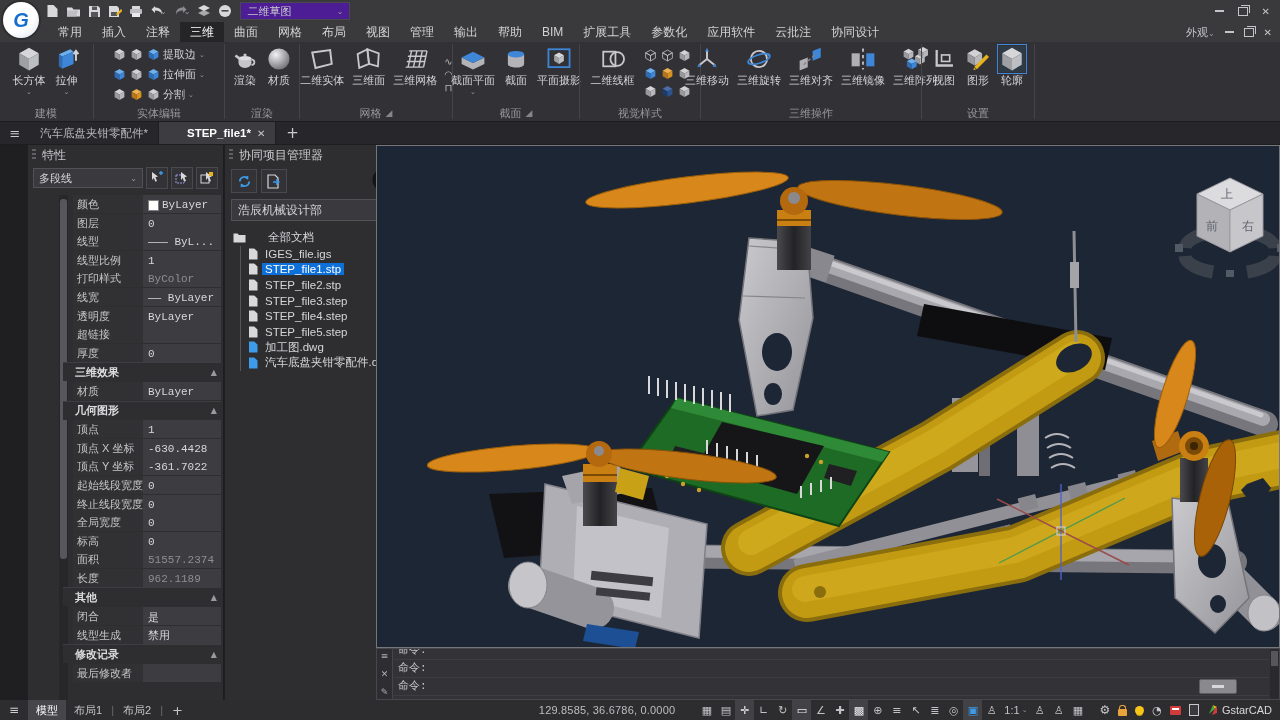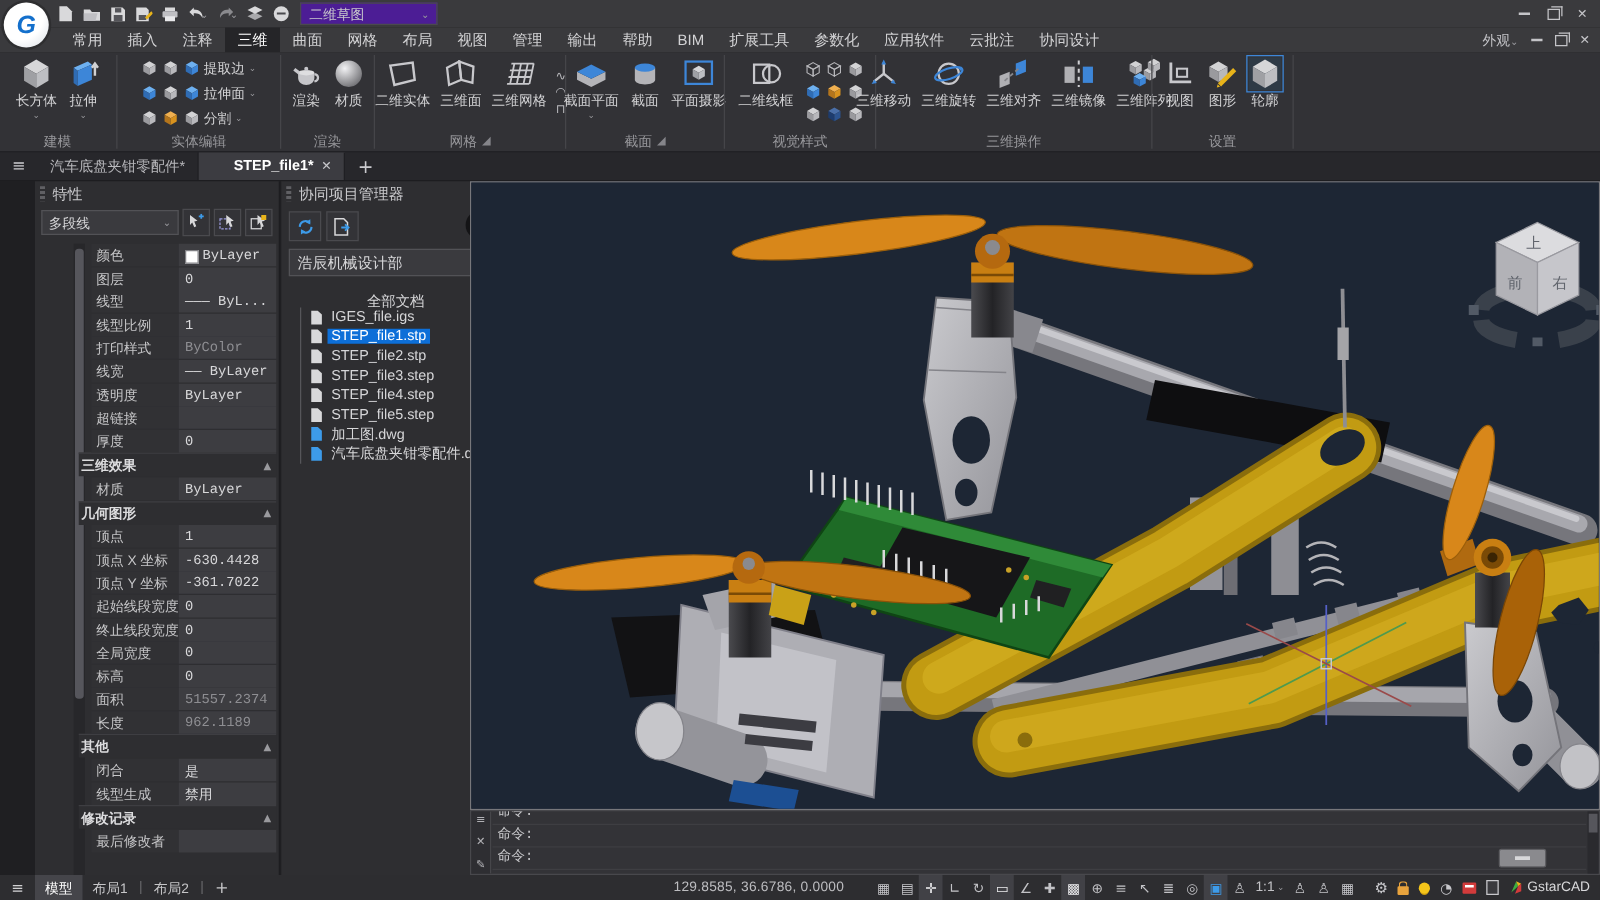--- a/index.html
+++ b/index.html
@@ -94,32 +94,32 @@
   .prow[data-t="row"] .plabel{width:70px;background:#313134;color:#c6c6c8;padding:2px 0 0 4px;box-sizing:border-box;
         overflow:hidden;white-space:nowrap;}
   .prow[data-t="row"] .pvalue{flex:1;background:#3d3d41;color:#d8d8da;padding:2px 0 0 5px;box-sizing:border-box;
         font-family:"Liberation Mono","DejaVu Sans Mono",monospace;font-size:11px;
         overflow:hidden;white-space:nowrap;display:flex;align-items:center;}
   .prow[data-flags="dim"] .pvalue{color:#8e8e92;}
   .prow[data-flags="swatch"] .pvalue:before{content:"";display:inline-block;width:9px;height:9px;background:#ffffff;
         border:1px solid #808084;margin-right:3px;}
   .prow[data-t="sec"]{background:#2e2e31;border-top:1px solid #3e3e42;margin-left:-10px;
         font-weight:bold;color:#dcdcde;align-items:center;}
-  .prow[data-t="sec"] .plabel{padding-left:2px;}
+  .prow[data-t="sec"] .plabel{padding-left:12px;}
   .prow .secarrow{display:none;}
   .prow[data-t="sec"] .secarrow{display:block;margin-left:auto;color:#9a9a9e;font-size:8px;padding-right:4px;}
 
   .proj-toolbar{display:flex;align-items:center;gap:4px;padding:3px 6px;position:relative;height:26px;}
   .proj-toolbar .tbtn{width:24px;height:22px;}
   #avatar{position:absolute;right:6px;top:3px;}
   .pselect2{margin:2px 6px 4px 6px;height:20px;background:#3a3a3e;border:1px solid #525256;display:flex;
             align-items:center;padding:0 6px;font-size:12px;color:#d6d6d8;}
   .pselect2 .dd{margin-left:auto;color:#9a9a9e;font-size:8px;}
   #tree{padding:4px 2px 0 8px;font-size:11.5px;}
-  .rootrow{display:flex;align-items:center;gap:5px;height:17px;color:#d8d8da;flex-direction:column;}
+  .rootrow{display:flex;align-items:center;gap:22px;height:17px;color:#d8d8da;}
   #treekids{margin-left:7px;border-left:1px solid #56565a;padding-left:7px;}
   .fitem{display:flex;align-items:center;gap:4px;height:15.6px;color:#d6d6d8;}
   .ficon{width:10px;height:12px;fill:#d8d8da;flex:0 0 auto;}
   .ficon[data-kind="dwg"]{fill:#3d9be9;}
   .fname{padding:0 3px;white-space:nowrap;overflow:hidden;text-align:center;}
   .fname[data-sel="true"]{background:#0d6fd8;color:#ffffff;}
 
   
   #viewport{position:absolute;left:376px;top:145px;width:904px;height:503px;background:#1d2634;
             border:1px solid #77777b;box-sizing:border-box;}

